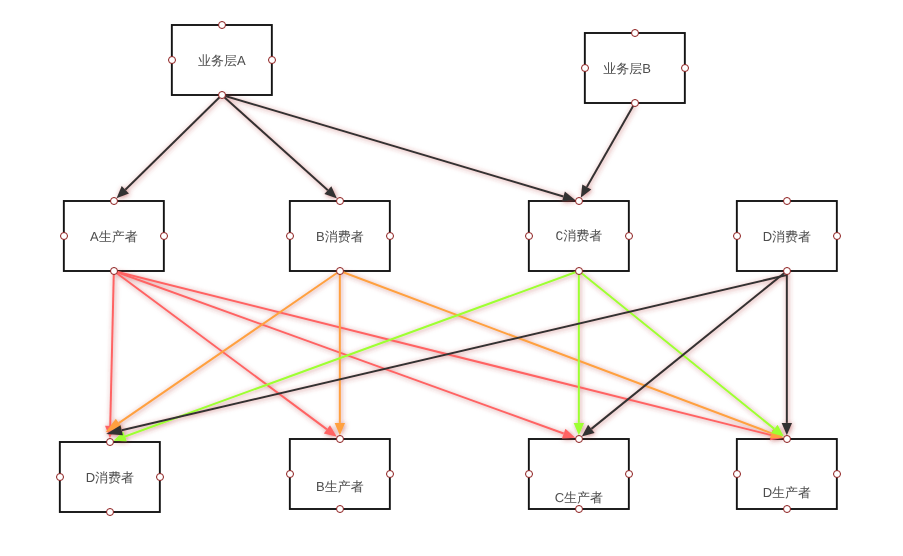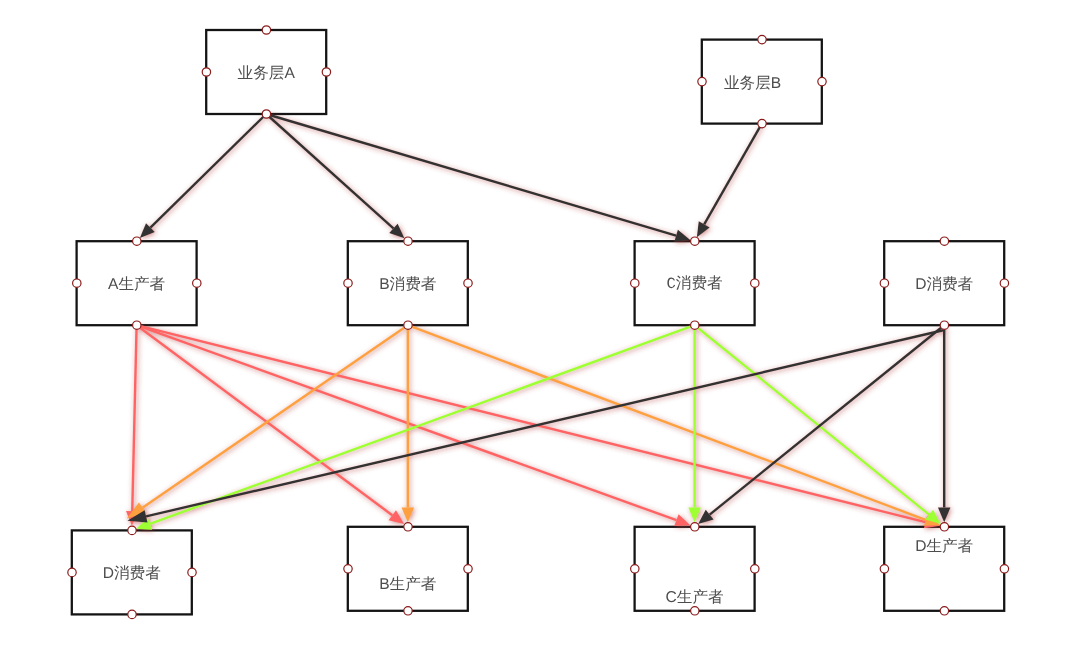--- a/index.html
+++ b/index.html
@@ -148,21 +148,21 @@
   <div id="label-layer">
       <div class="node-label" style="left: 155.84px; top: 53.5px; width: 100px;">业务层A</div>
       <div class="node-label" style="left: 535px; top: 61.5px; width: 100px; text-align: right;">业务层B</div>
       <div class="node-label" style="left: 47.84px; top: 229.5px; width: 100px;">A生产者</div>
       <div class="node-label" style="left: 273.84px; top: 229.5px; width: 100px;">B消费者</div>
       <div class="node-label" style="left: 512.84px; top: 229.5px; width: 100px; font-family: Liberation Mono, monospace;">C消费者</div>
       <div class="node-label" style="left: 720.84px; top: 229.5px; width: 100px;">D消费者</div>
       <div class="node-label" style="left: 43.84px; top: 470.5px; width: 100px;">D消费者</div>
       <div class="node-label" style="left: 273.84px; top: 480px; width: 100px;">B生产者</div>
       <div class="node-label" style="left: 512.84px; top: 491px; width: 100px;">C生产者</div>
-      <div class="node-label" style="left: 720.84px; top: 448px; width: 100px;">D生产者</div>
+      <div class="node-label" style="left: 720.84px; top: 486px; width: 100px;">D生产者</div>
     </div>
   <div id="anchor-layer">
       <div class="anchor" style="left: 201.54px; top: 20.7px;"></div>
       <div class="anchor" style="left: 251.54px; top: 55.7px;"></div>
       <div class="anchor" style="left: 201.54px; top: 90.7px;"></div>
       <div class="anchor" style="left: 151.54px; top: 55.7px;"></div>
       <div class="anchor" style="left: 614.54px; top: 28.7px;"></div>
       <div class="anchor" style="left: 664.54px; top: 63.7px;"></div>
       <div class="anchor" style="left: 614.54px; top: 98.7px;"></div>
       <div class="anchor" style="left: 564.54px; top: 63.7px;"></div>

